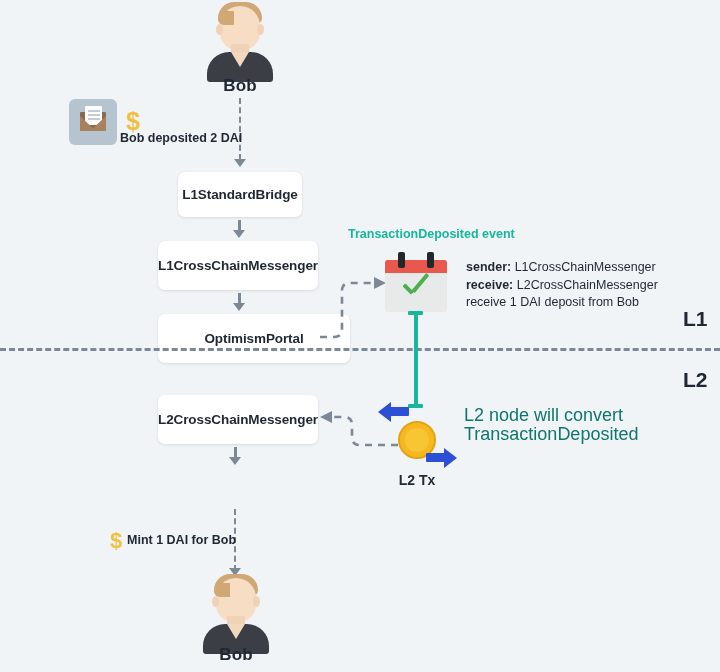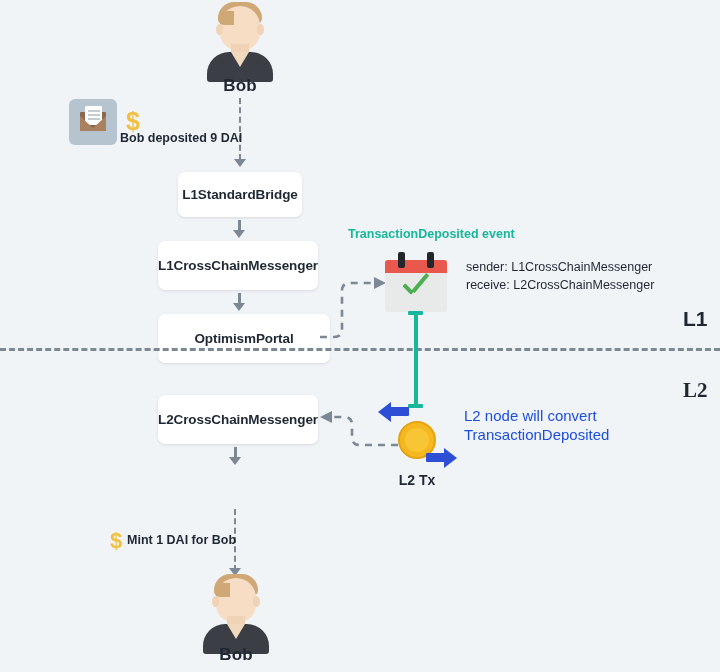--- a/index.html
+++ b/index.html
@@ -67,24 +67,24 @@
   .cal-check{position:absolute;left:16px;top:26px;width:31px;height:21px;}
   .cal-check::before{content:"";position:absolute;left:1px;top:9px;width:12px;height:4.4px;background:#4caf50;transform:rotate(45deg);border-radius:1px;}
   .cal-check::after{content:"";position:absolute;left:8px;top:3px;width:23px;height:4.4px;background:#4caf50;transform:rotate(-50deg);border-radius:1px;}
 
   
   .teal-line{position:absolute;width:3.5px;background:#16b79a;}
   .teal-cap{position:absolute;width:15px;height:4px;background:#16b79a;border-radius:1px;}
 
   
   .fields{position:absolute;font-size:12.5px;color:#1f2733;line-height:17.5px;}
-  .fields b{font-weight:normal;}
+  .fields b{font-weight:bold;}
 
   .tealhead{position:absolute;font-size:12.5px;font-weight:bold;color:#16b79a;}
-  .tealpara{position:absolute;font-size:15px;color:#1d4ed8;line-height:19px;font-weight:500;}
+  .tealpara{position:absolute;font-size:18px;color:#0f766e;line-height:19px;font-weight:500;}
 
   
   .coin{position:absolute;width:38px;height:38px;border-radius:50%;background:#f5b820;border:2.5px solid #e2a511;box-sizing:border-box;}
   .coin-in{position:absolute;left:5px;top:5px;width:24px;height:24px;border-radius:50%;background:#f8c634;}
   .ba-body{position:absolute;background:#2d4fd6;}
   .ba-head{position:absolute;width:0;height:0;}
 
   
   svg.conn{position:absolute;overflow:visible;}
 
@@ -120,66 +120,67 @@
   <div class="tile" style="left:69px;top:99px;">
     <div class="env-back"></div>
     <div class="env-paper">
       <div class="env-ln" style="top:4px;"></div>
       <div class="env-ln" style="top:8px;"></div>
       <div class="env-ln" style="top:12px;"></div>
     </div>
     <div class="env-flap"></div>
   </div>
   <div class="abs dollar" style="left:126px;top:109px;font-size:25px;">$</div>
-  <div class="abs msgtext" style="left:120px;top:131px;">Bob deposited 9 DAI</div>
+  <div class="abs msgtext" style="left:120px;top:131px;">Bob deposited 2 DAI</div>
 
   <div class="abs pbox" style="left:178px;top:172px;width:124px;height:45px;">
     <span>L1StandardBridge</span>
   </div>
   <div class="abs sarrow" style="left:238px;top:220px;height:12px;"></div>
   <div class="abs sarrow-head" style="left:233px;top:230px;"></div>
 
   <div class="abs pbox" style="left:158px;top:241px;width:160px;height:49px;">
     <span>L1CrossChainMessenger</span>
   </div>
   <div class="abs sarrow" style="left:238px;top:293px;height:12px;"></div>
   <div class="abs sarrow-head" style="left:233px;top:303px;"></div>
 
-  <div class="abs pbox" style="left:158px;top:314px;width:172px;height:49px;text-align:center;">
+  <div class="abs pbox" style="left:158px;top:314px;width:192px;height:49px;text-align:center;">
     <span>OptimismPortal</span>
   </div>
 
   <svg class="conn" style="left:318px;top:275px;" width="80" height="70">
     <path d="M2,62 L16,62 Q24,62 24,54 L24,16 Q24,8 32,8 L56,8" fill="none" stroke="#7d8895" stroke-width="2.6" stroke-dasharray="7,6" stroke-linecap="butt"></path>
     <polygon points="56,2 68,8 56,14" fill="#7d8895"></polygon>
   </svg>
 
   <div class="divider" style="top:348px;"></div>
   <div class="layerlbl" style="left:683px;top:307px;">L1</div>
-  <div class="layerlbl" style="left:683px;top:378px;font-family:Liberation Serif, serif;">L2</div>
+  <div class="layerlbl" style="left:683px;top:368px;">L2</div>
 
   <div class="tealhead" style="left:348px;top:227px;">TransactionDeposited event</div>
 
   <div class="cal" style="left:385px;top:252px;">
     <div class="cal-body"></div>
     <div class="cal-top"></div>
     <div class="cal-ring" style="left:13px;"></div>
     <div class="cal-ring" style="left:42px;"></div>
     <div class="cal-check"></div>
   </div>
 
   <div class="fields" style="left:466px;top:259px;">
     <div>
       <b>sender</b><b>:</b>
       <span>L1CrossChainMessenger</span>
     </div>
     <div>
       <b>receive</b><b>:</b>
       <span>L2CrossChainMessenger</span>
     </div>
+    <div>receive 1 DAI deposit from Bob</div>
   </div>
 
   <div class="teal-line" style="left:414px;top:312px;height:96px;"></div>
   <div class="teal-cap" style="left:408px;top:311px;"></div>
   <div class="teal-cap" style="left:408px;top:404px;"></div>
 
   <div class="abs pbox" style="left:158px;top:395px;width:160px;height:49px;">
     <span>L2CrossChainMessenger</span>
   </div>
   <div class="abs sarrow" style="left:234px;top:447px;height:12px;"></div>

